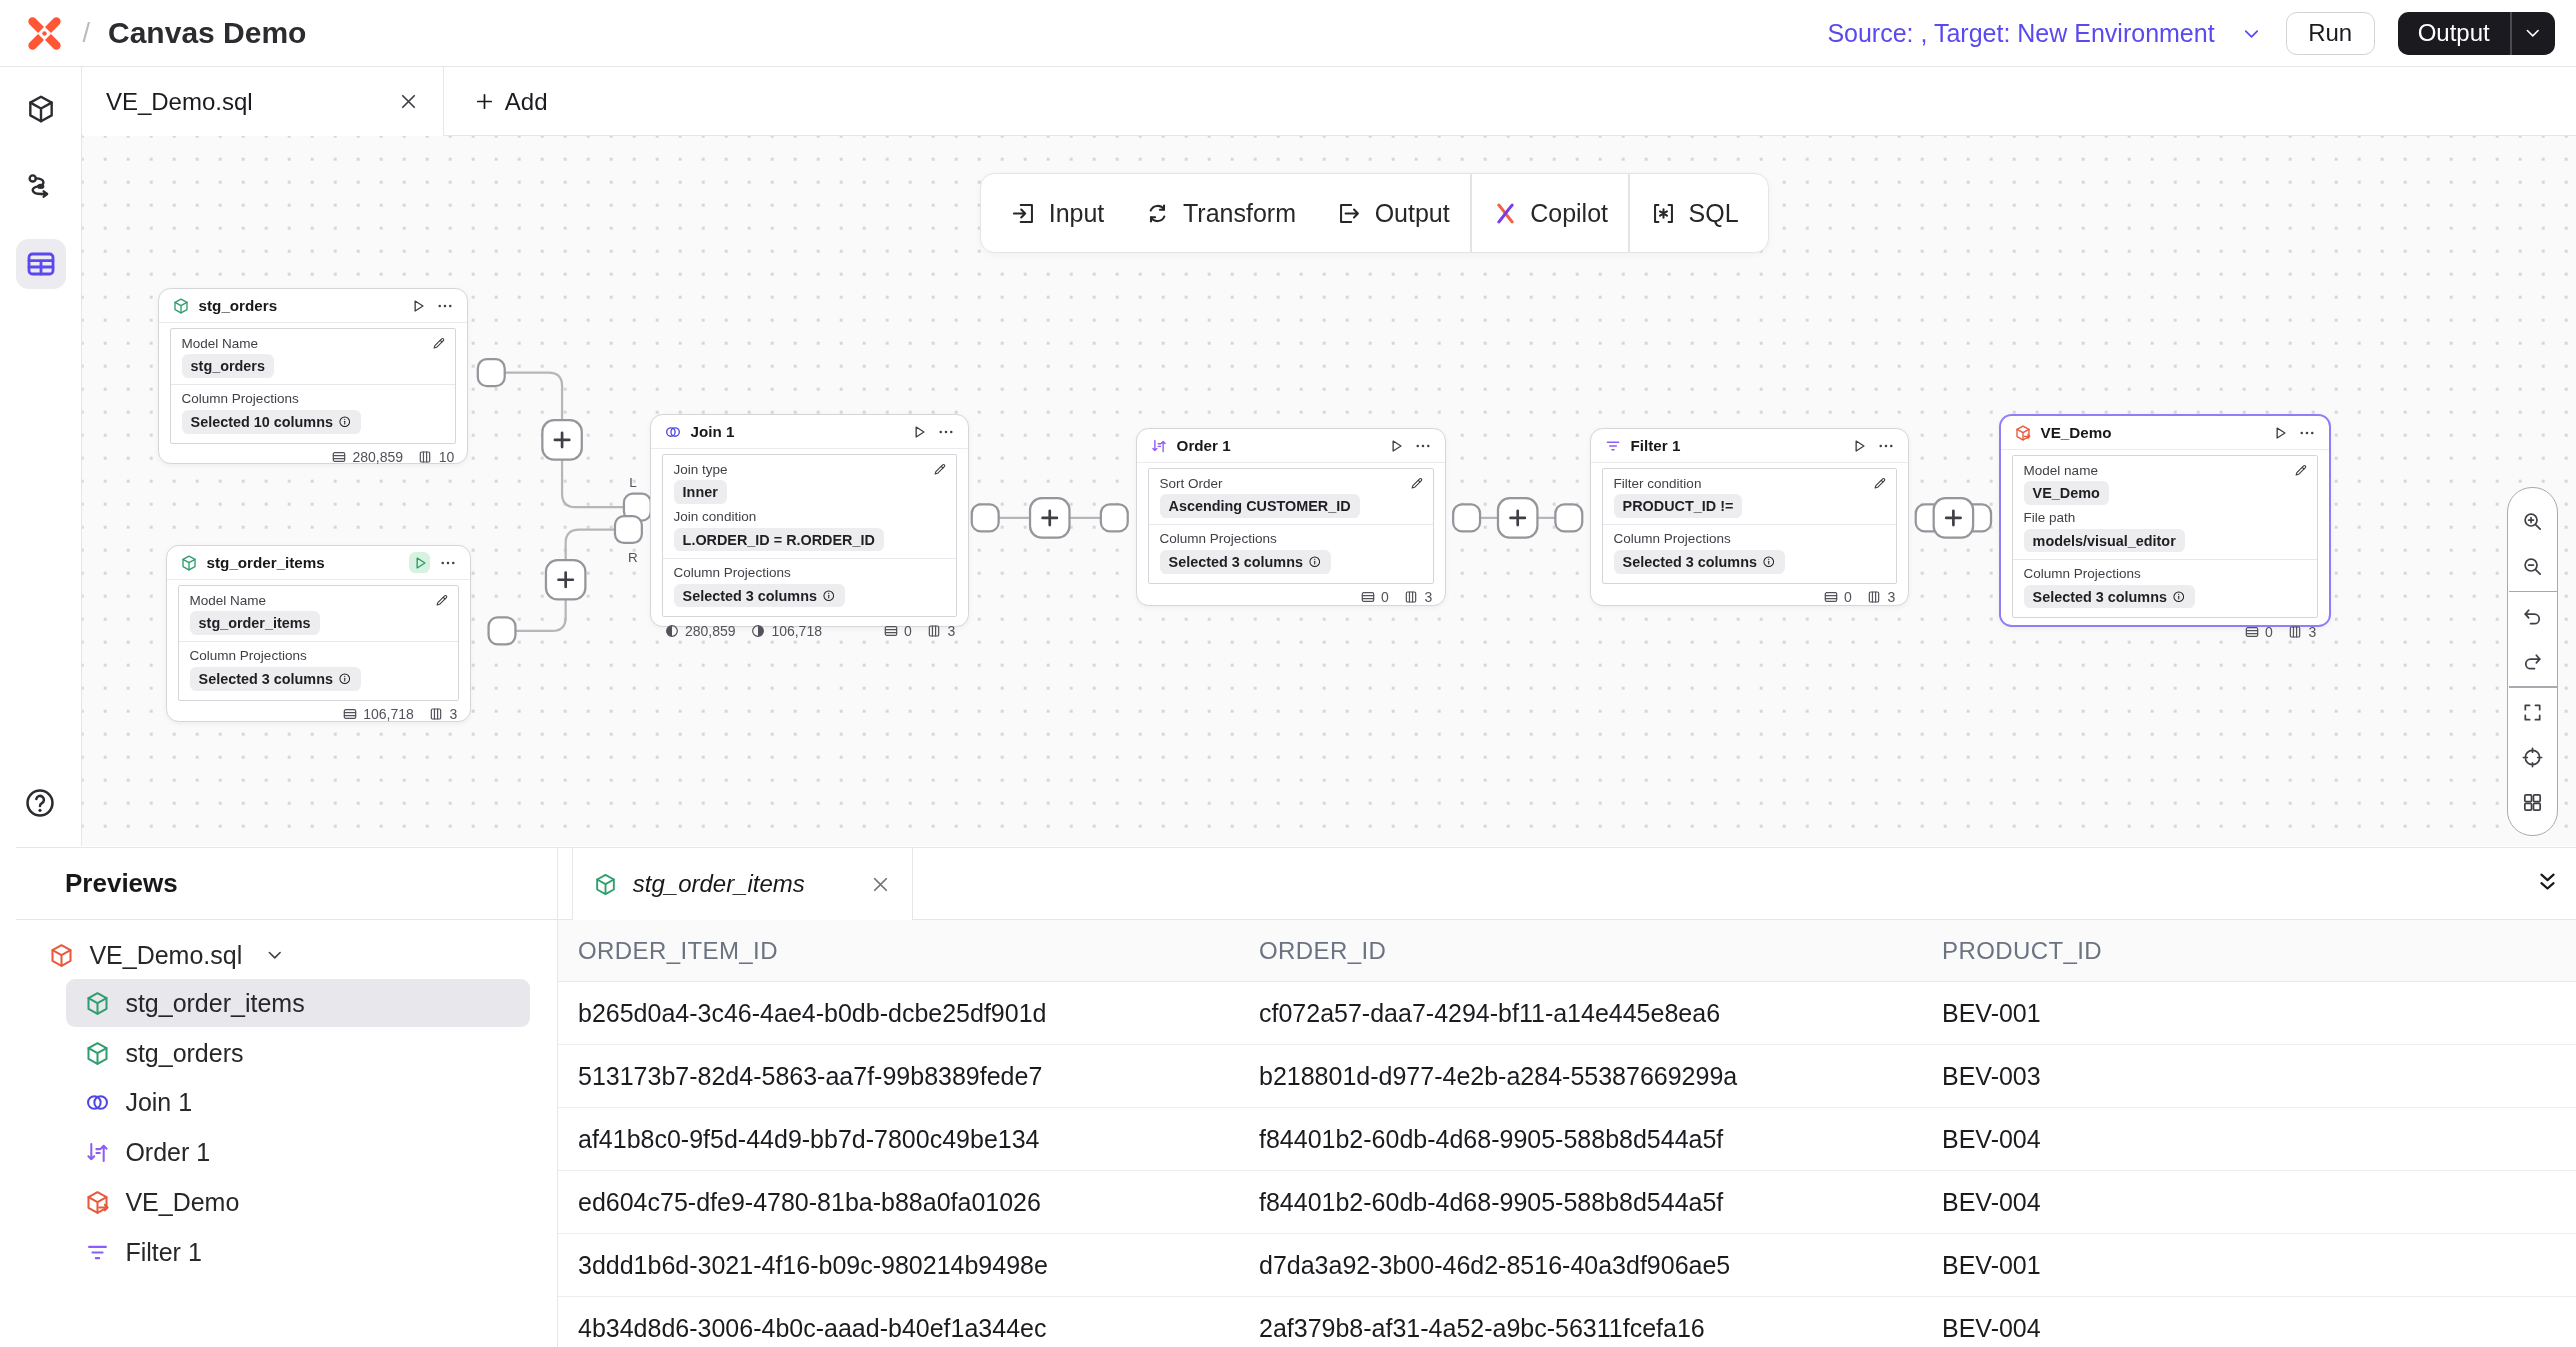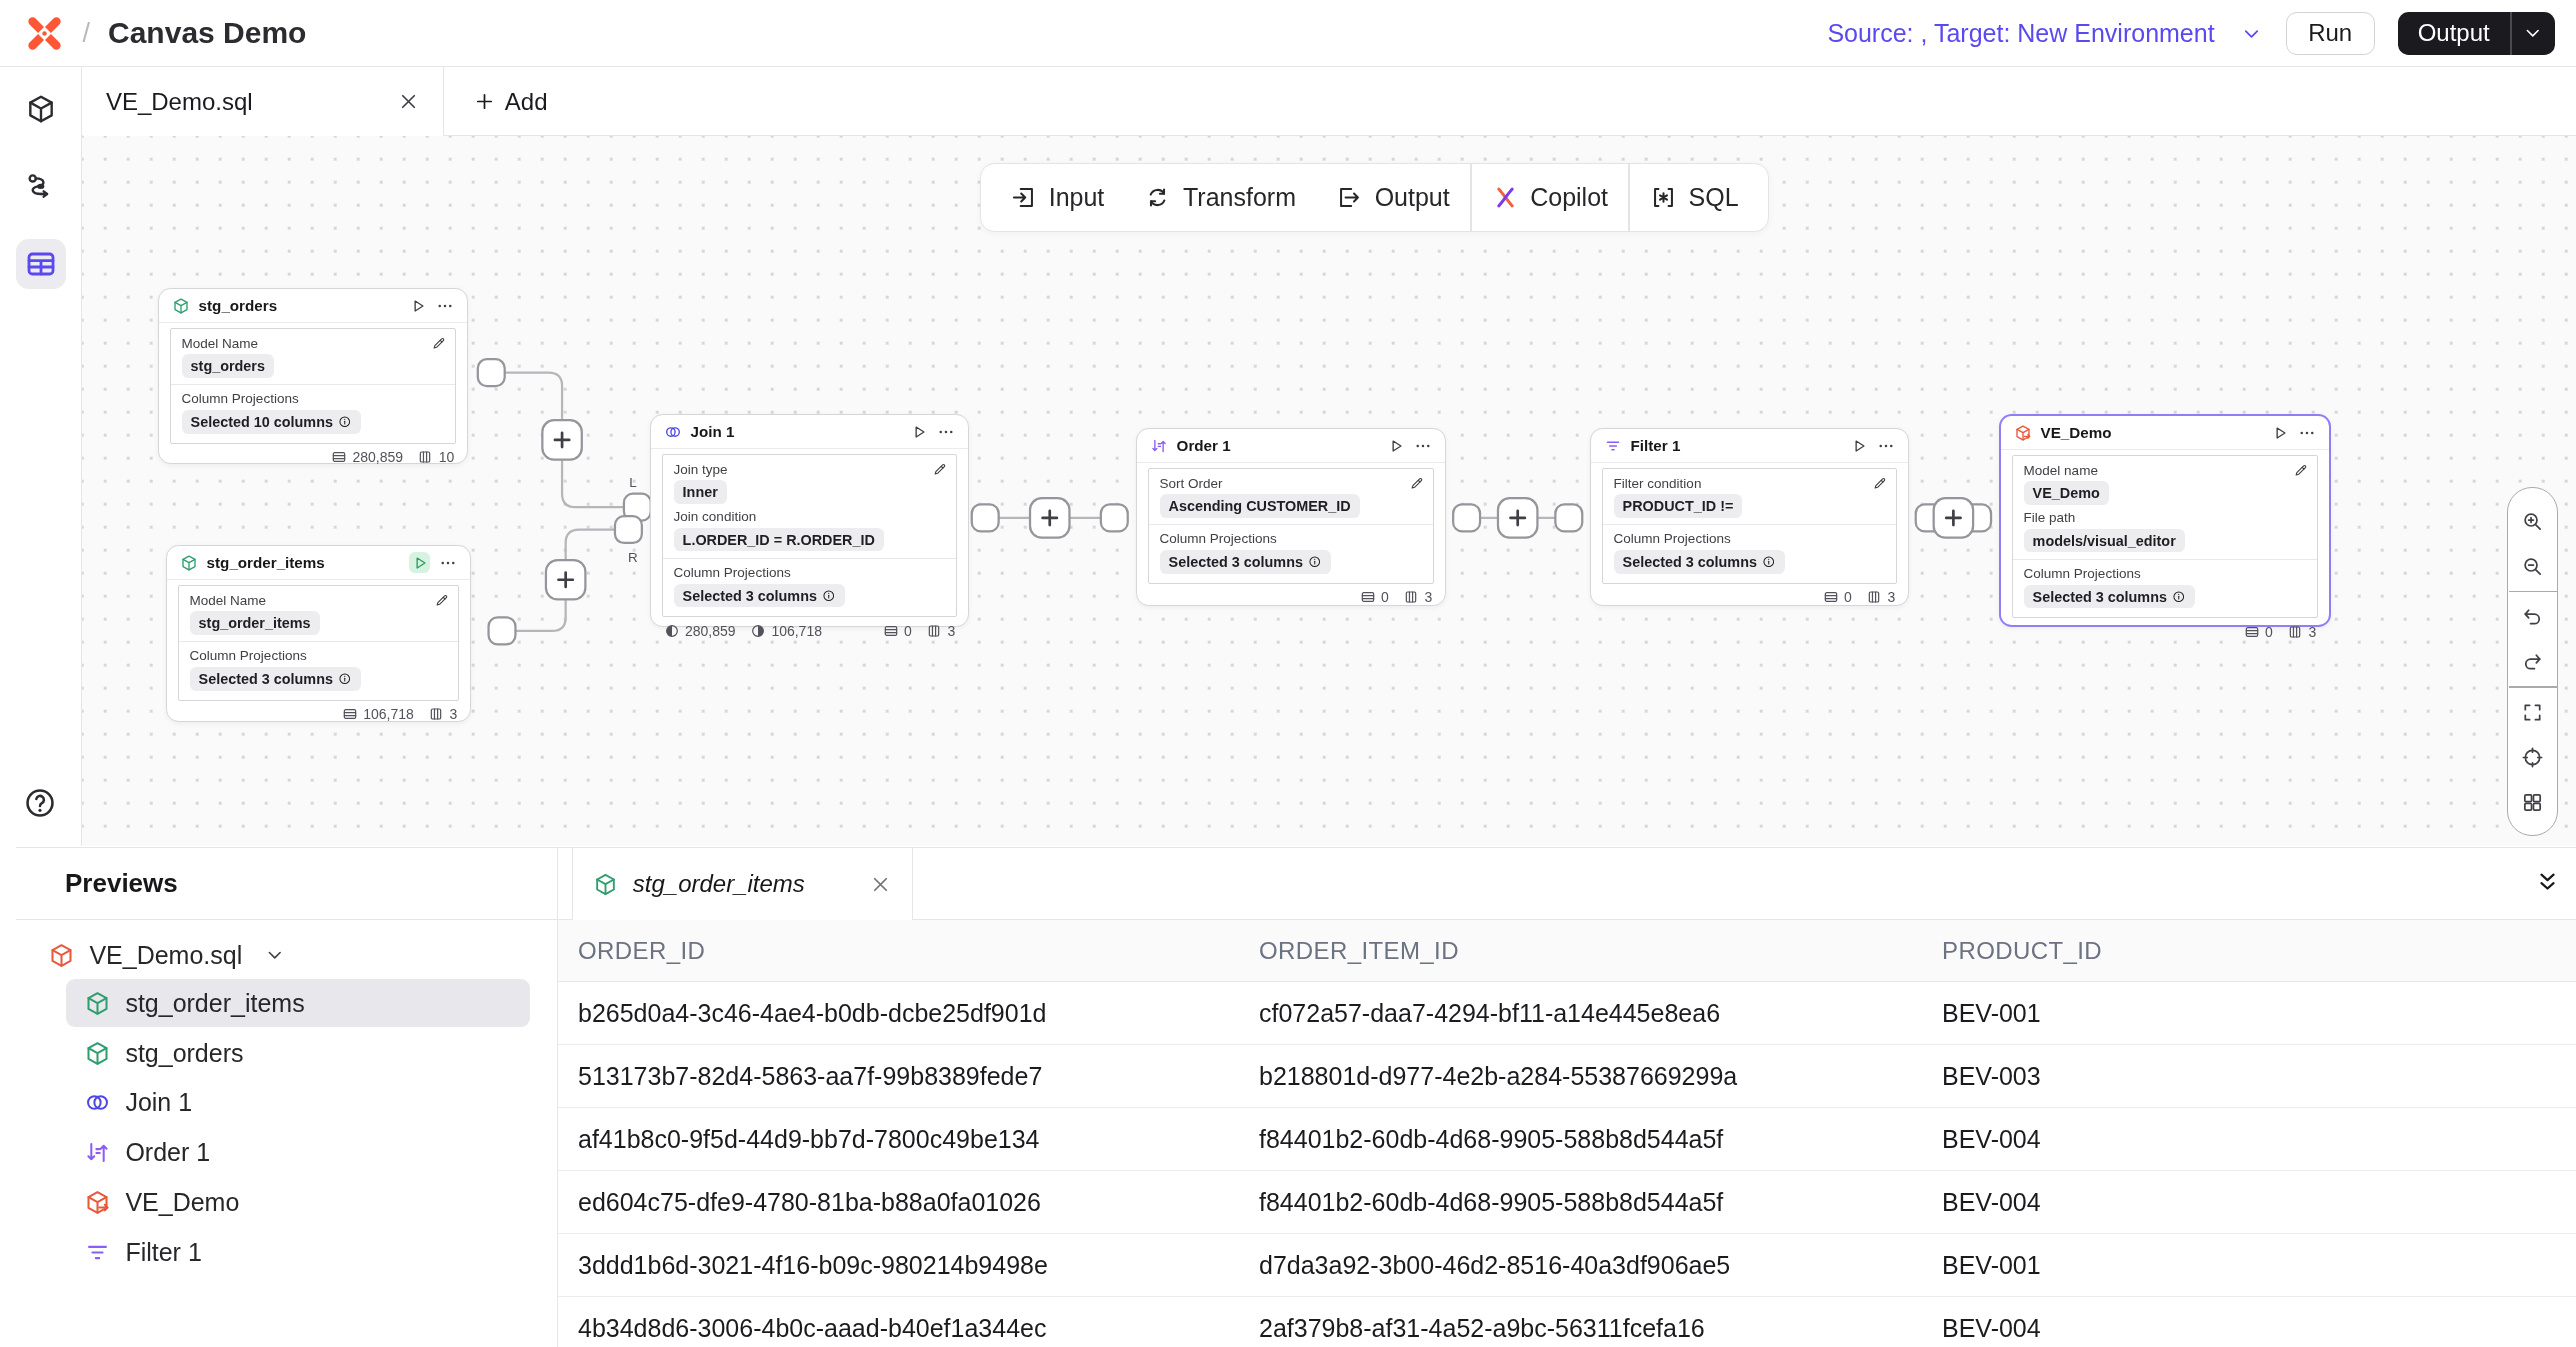--- a/index.html
+++ b/index.html
@@ -32,21 +32,21 @@
   .tab { position:absolute; left:0.9px; top:0; height:69px; width:361px; border-right:1.8px solid #e6e6ea;
     display:flex; align-items:center; padding:0 23px; background:#fff; cursor:pointer; }
   .tab-label { font-size:24px; color:#1b1b1f; }
   .tab-close { margin-left:auto; color:#a1a1a8; }
   .add-btn { position:absolute; left:380px; top:0; height:69px; display:flex; align-items:center; gap:9px;
     font-size:24px; color:#1b1b1f; cursor:pointer; padding:0 10.8px; }
 
   
   .canvas { position:absolute; left:82px; top:136px; width:2494px; height:710px; background:#fafafa;
     background-image:radial-gradient(circle,#d7d7db 1.8px,transparent 2px); background-size:23px 23px; background-position:11.7px 11.7px; overflow:hidden; }
-  .canvas-toolbar { position:absolute; left:898px; top:27px; height:69px; background:#fff; border:1.8px solid #e4e4e7;
+  .canvas-toolbar { position:absolute; left:898px; top:37px; height:80px; background:#fff; border:1.8px solid #e4e4e7;
     border-radius:14.4px; display:flex; align-items:center; padding:0 9px; box-shadow:0 1.8px 7.2px rgba(0,0,0,.04); }
   .ct-item { display:flex; align-items:center; gap:11.7px; font-size:25px; color:#27272a; padding:0 20px; height:100%; cursor:pointer; }
   .ct-div { width:1.8px; height:100%; background:#e4e4e7; }
 
   .edges { position:absolute; left:0; top:0; }
   .edge { stroke:#b6b6ba; stroke-width:2.5; fill:none; }
   .port { fill:#fff; stroke:#95959b; stroke-width:2.5; }
   .addbtn-rect { fill:#fff; stroke:#95959b; stroke-width:2.5; }
   .addbtn-plus { stroke:#3f3f46; stroke-width:3; stroke-linecap:round; }
   .port-label { font-size:15px; fill:#52525b; font-weight:500; }
@@ -847,22 +847,22 @@
       </div>
       <span class="collapse-btn">
         <svg class="ic" width="29" height="29" viewBox="0 0 32 32">
             <use href="#i-collapse"></use>
           </svg>
       </span>
     </div>
 
     <div class="tbl">
       <div class="tbl-head">
+        <span>ORDER_ITEM_ID</span>
         <span>ORDER_ID</span>
-        <span>ORDER_ITEM_ID</span>
         <span>PRODUCT_ID</span>
       </div>
       <div class="tbl-row">
         <span>b265d0a4-3c46-4ae4-b0db-dcbe25df901d</span>
         <span>cf072a57-daa7-4294-bf11-a14e445e8ea6</span>
         <span>BEV-001</span>
       </div>
       <div class="tbl-row">
         <span>513173b7-82d4-5863-aa7f-99b8389fede7</span>
         <span>b218801d-d977-4e2b-a284-55387669299a</span>

